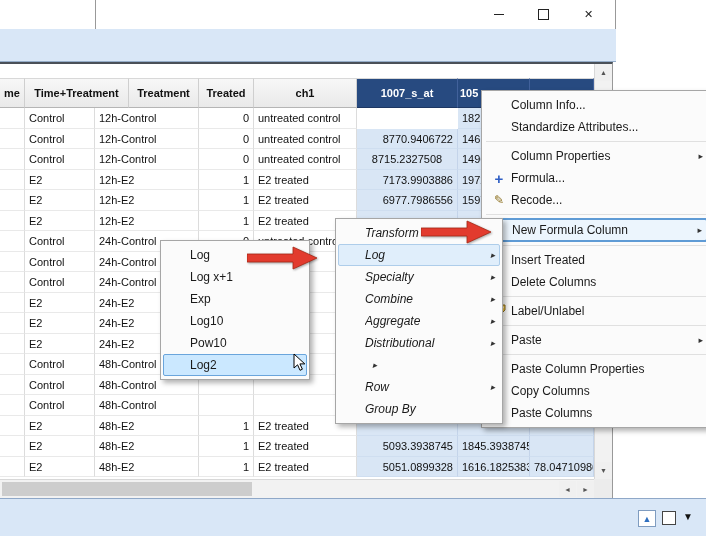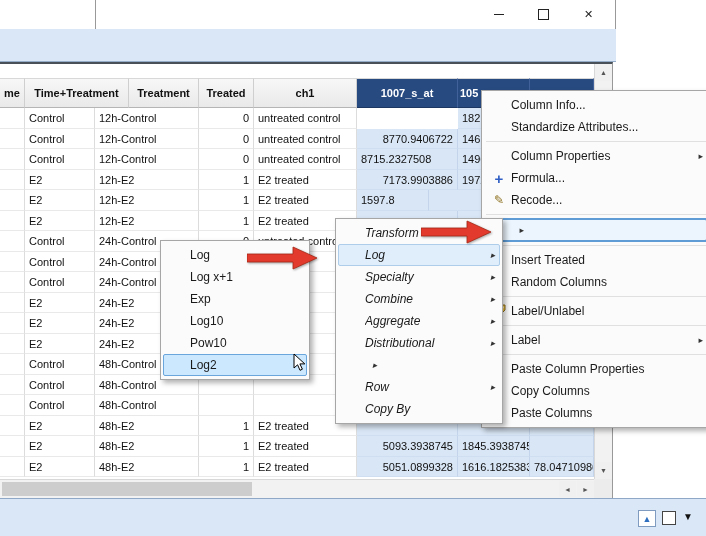--- a/index.html
+++ b/index.html
@@ -131,40 +131,41 @@
           <div class="td sel" style="width: 101px; text-align: right;">8770.9406722</div>
           <div class="td sel" style="width: 72px; text-align: left;">1461.5</div>
           <div class="td sel" style="width: 64px; text-align: left;"></div>
         </div>
         <div class="tr">
           <div class="td" style="width: 25px; text-align: left;"></div>
           <div class="td" style="width: 70px; text-align: left;">Control</div>
           <div class="td" style="width: 104px; text-align: left;">12h-Control</div>
           <div class="td" style="width: 55px; text-align: right;">0</div>
           <div class="td" style="width: 103px; text-align: left;">untreated control</div>
-          <div class="td sel" style="width: 101px; text-align: left;">8715.2327508</div>
+          <div class="td sel" style="width: 101px; text-align: center;">8715.2327508</div>
           <div class="td sel" style="width: 72px; text-align: left;">1496.9</div>
           <div class="td sel" style="width: 64px; text-align: left;"></div>
         </div>
         <div class="tr">
           <div class="td" style="width: 25px; text-align: left;"></div>
           <div class="td" style="width: 70px; text-align: left;">E2</div>
           <div class="td" style="width: 104px; text-align: left;">12h-E2</div>
           <div class="td" style="width: 55px; text-align: right;">1</div>
           <div class="td" style="width: 103px; text-align: left;">E2 treated</div>
           <div class="td sel" style="width: 101px; text-align: right;">7173.9903886</div>
           <div class="td sel" style="width: 72px; text-align: left;">1972.0</div>
           <div class="td sel" style="width: 64px; text-align: left;"></div>
         </div>
         <div class="tr">
           <div class="td" style="width: 25px; text-align: left;"></div>
           <div class="td" style="width: 70px; text-align: left;">E2</div>
           <div class="td" style="width: 104px; text-align: left;">12h-E2</div>
           <div class="td" style="width: 55px; text-align: right;">1</div>
           <div class="td" style="width: 103px; text-align: left;">E2 treated</div>
+          <div class="td sel" style="width: 101px; text-align: right;">6977.7986556</div>
           <div class="td sel" style="width: 72px; text-align: left;">1597.8</div>
           <div class="td sel" style="width: 64px; text-align: left;"></div>
         </div>
         <div class="tr">
           <div class="td" style="width: 25px; text-align: left;"></div>
           <div class="td" style="width: 70px; text-align: left;">E2</div>
           <div class="td" style="width: 104px; text-align: left;">12h-E2</div>
           <div class="td" style="width: 55px; text-align: right;">1</div>
           <div class="td" style="width: 103px; text-align: left;">E2 treated</div>
           <div class="td sel" style="width: 101px; text-align: right;"></div>
@@ -337,46 +338,47 @@
         <span class="mar"></span>
       </div>
       <div class="mi">
         <span class="mic"><span class="ic-pencil">✎</span></span>
         <span class="mlab">Recode...</span>
         <span class="mar"></span>
       </div>
       <div class="msep"></div>
       <div class="mi boxed">
         <span class="mic"></span>
+        <span class="mlab">New Formula Column</span>
         <span class="mar">▸</span>
       </div>
       <div class="msep"></div>
       <div class="mi">
         <span class="mic"></span>
         <span class="mlab">Insert Treated</span>
         <span class="mar"></span>
       </div>
       <div class="mi">
         <span class="mic"></span>
-        <span class="mlab">Random Columns</span>
+        <span class="mlab">Delete Columns</span>
         <span class="mar"></span>
       </div>
       <div class="msep"></div>
       <div class="mi">
         <span class="mic"><svg width="13" height="13" viewBox="0 0 13 13">
             <path d="M1 7 L7 1 L12 1 L12 6 L6 12 Z" fill="#f5c842" stroke="#8a6d1a"></path>
             <circle cx="9.6" cy="3.4" r="1.1" fill="#fff"></circle>
           </svg></span>
         <span class="mlab">Label/Unlabel</span>
         <span class="mar"></span>
       </div>
       <div class="msep"></div>
       <div class="mi">
         <span class="mic"></span>
-        <span class="mlab">Label</span>
+        <span class="mlab">Paste</span>
         <span class="mar">▸</span>
       </div>
       <div class="msep"></div>
       <div class="mi">
         <span class="mic"></span>
         <span class="mlab">Paste Column Properties</span>
         <span class="mar"></span>
       </div>
       <div class="mi">
         <span class="mic"></span>
@@ -424,21 +426,21 @@
         <span class="mic"></span>
         <span class="mar">▸</span>
       </div>
       <div class="mi">
         <span class="mic"></span>
         <span class="mlab">Row</span>
         <span class="mar">▸</span>
       </div>
       <div class="mi">
         <span class="mic"></span>
-        <span class="mlab">Copy By</span>
+        <span class="mlab">Group By</span>
         <span class="mar"></span>
       </div>
     </div>
   <div class="menu" id="log-menu">
       <div class="mi">
         <span class="mic"></span>
         <span class="mlab">Log</span>
         <span class="mar"></span>
       </div>
       <div class="mi">

